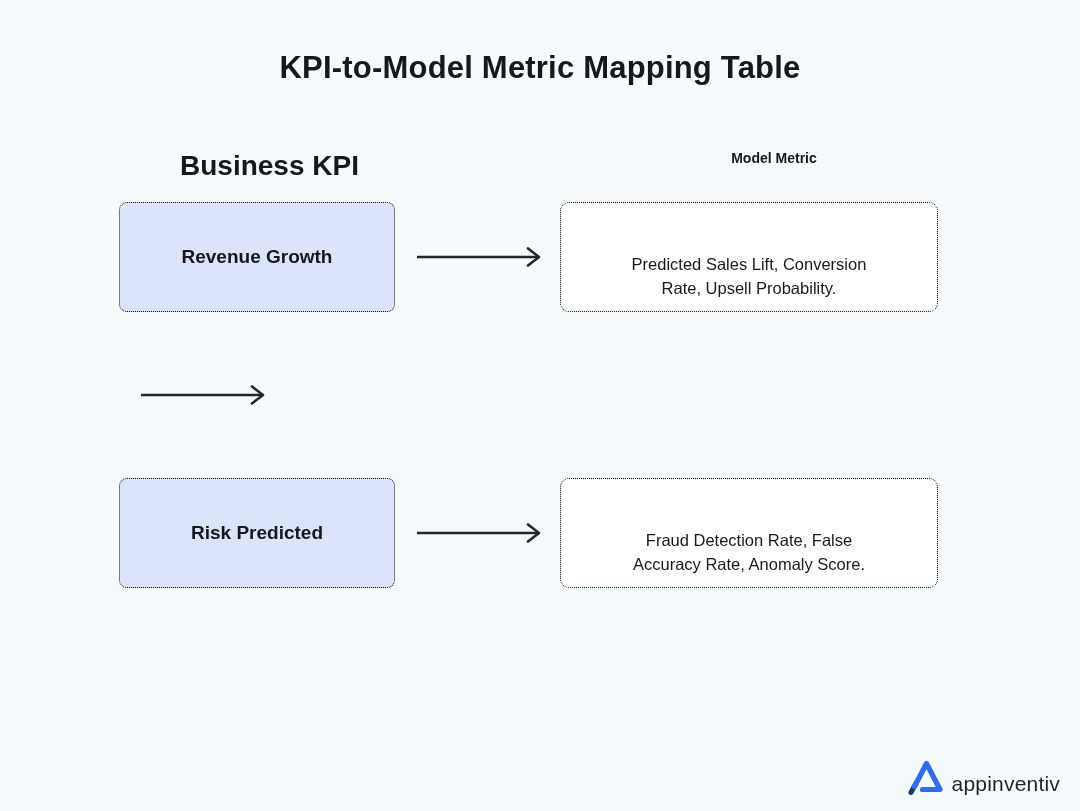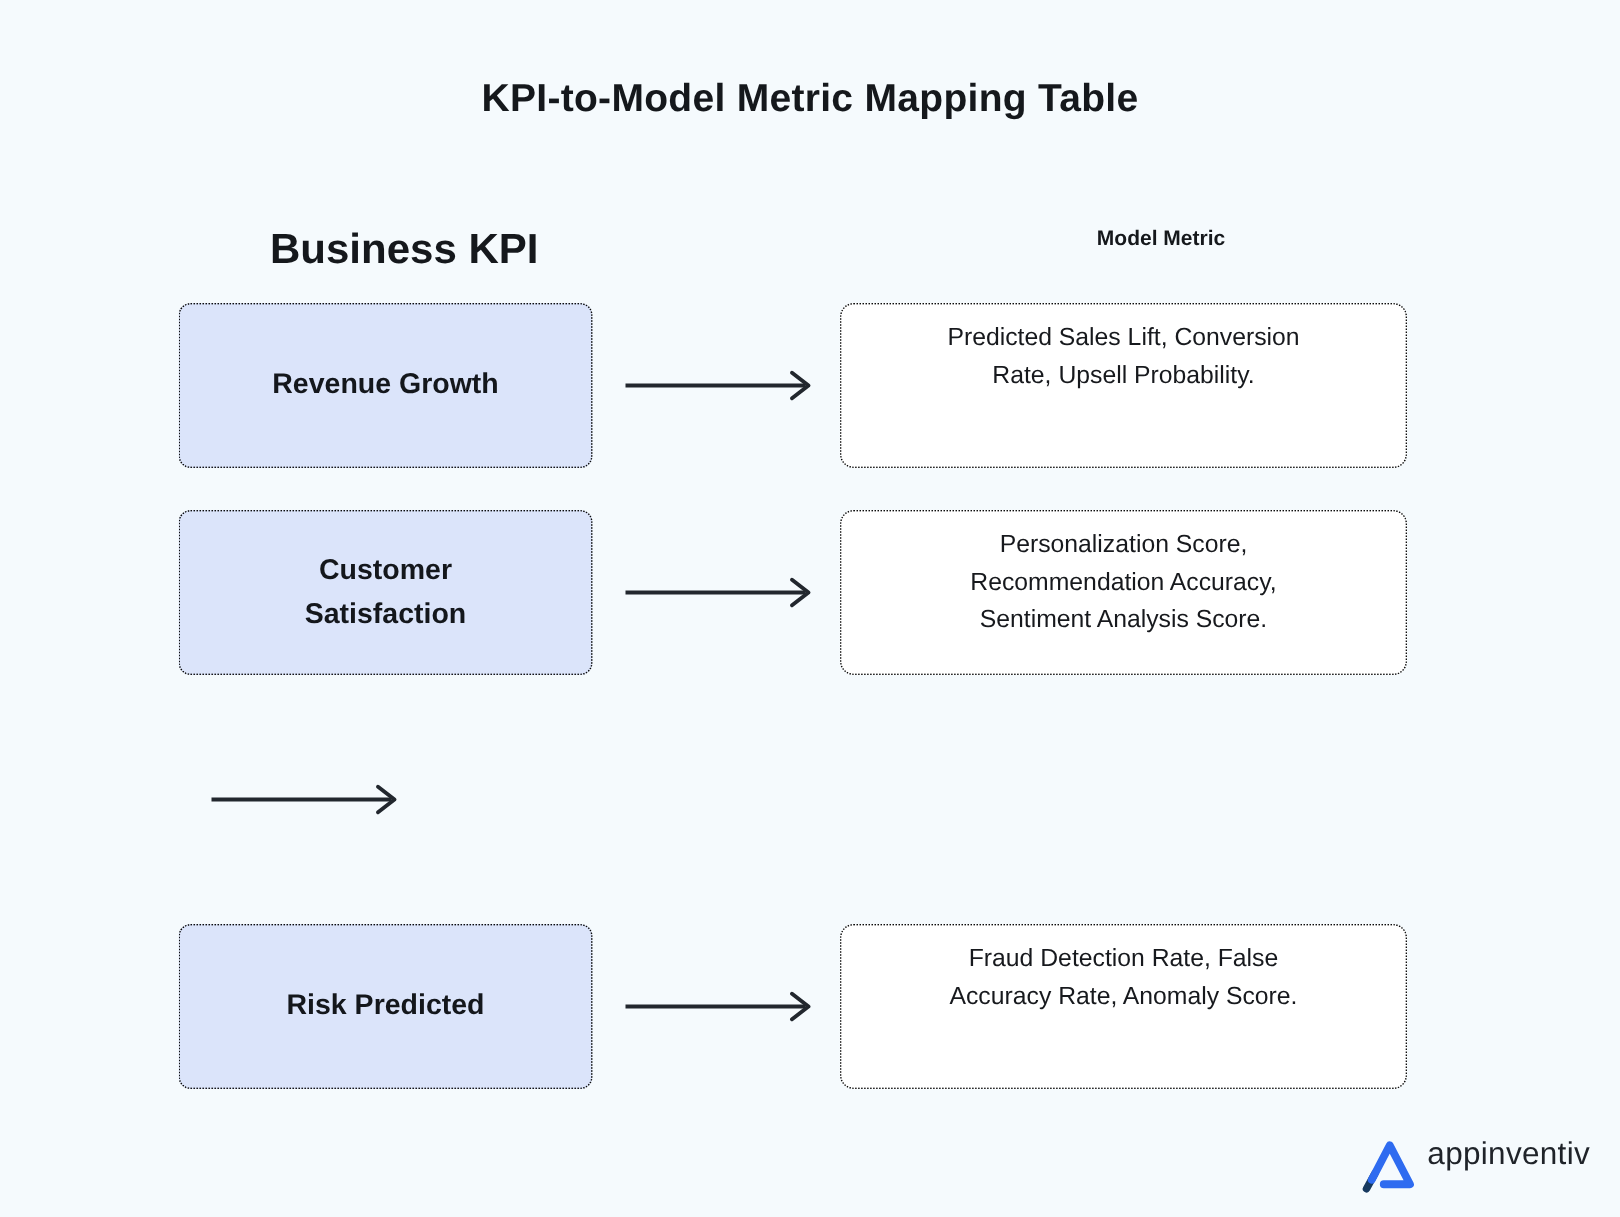--- a/index.html
+++ b/index.html
@@ -15,21 +15,21 @@
     position: absolute;
     inset: 0;
     background: #f5fafd;
   }
   .title {
     position: absolute;
     top: 50px;
     left: 0;
     width: 100%;
     text-align: center;
-    font-size: 26px;
+    font-size: 31px;
     font-weight: 700;
     letter-spacing: 0.2px;
     color: #15181c;
   }
   .headers {
     position: absolute;
     top: 150px;
     left: 119px;
     width: 844px;
     display: flex;
@@ -81,36 +81,36 @@
     display: flex;
     align-items: center;
     justify-content: center;
   }
   .metric-box {
     width: 378px;
     background: #ffffff;
     border: 1px dotted #0c0c0c;
     border-radius: 9px;
     display: flex;
-    align-items: flex-start;
+    align-items: flex-end;
     justify-content: center;
     text-align: center;
     font-size: 16.5px;
     font-weight: 400;
     line-height: 1.5;
     padding: 10px 24px;
     color: #17191d;
   }
   .preline { white-space: pre-line; }
   .logo {
     position: absolute;
     right: 20px;
     bottom: 15px;
     display: flex;
-    align-items: flex-start;
+    align-items: flex-end;
     gap: 7px;
   }
   .logo-text {
     font-size: 21px;
     font-weight: 500;
     letter-spacing: 0.2px;
     color: #1f2329;
   }
 </style>
 </head>
@@ -137,37 +137,20 @@
           <line x1="22" y1="55" x2="142" y2="55" stroke="#22272e" stroke-width="2.6"></line>
           <polyline points="133,46.5 144,55 133,63.5" fill="none" stroke="#22272e" stroke-width="2.6" stroke-linecap="round" stroke-linejoin="round"></polyline>
         </svg>
       </div>
       <div class="metric-box">
         <span class="preline">Predicted Sales Lift, Conversion
 Rate, Upsell Probability.</span>
       </div>
     </div>
 
-    <div class="row">
-      <div class="kpi-box">
-        <span class="preline">Customer
-Satisfaction</span>
-      </div>
-      <div class="arrow-cell">
-        <svg width="165" height="110" viewBox="0 0 165 110">
-          <line x1="22" y1="55" x2="142" y2="55" stroke="#22272e" stroke-width="2.6"></line>
-          <polyline points="133,46.5 144,55 133,63.5" fill="none" stroke="#22272e" stroke-width="2.6" stroke-linecap="round" stroke-linejoin="round"></polyline>
-        </svg>
-      </div>
-      <div class="metric-box">
-        <span class="preline">Personalization Score,
-Recommendation Accuracy,
-Sentiment Analysis Score.</span>
-      </div>
-    </div>
 
     <div class="row">
       <div class="arrow-cell">
         <svg width="165" height="110" viewBox="0 0 165 110">
           <line x1="22" y1="55" x2="142" y2="55" stroke="#22272e" stroke-width="2.6"></line>
           <polyline points="133,46.5 144,55 133,63.5" fill="none" stroke="#22272e" stroke-width="2.6" stroke-linecap="round" stroke-linejoin="round"></polyline>
         </svg>
       </div>
     </div>
 

